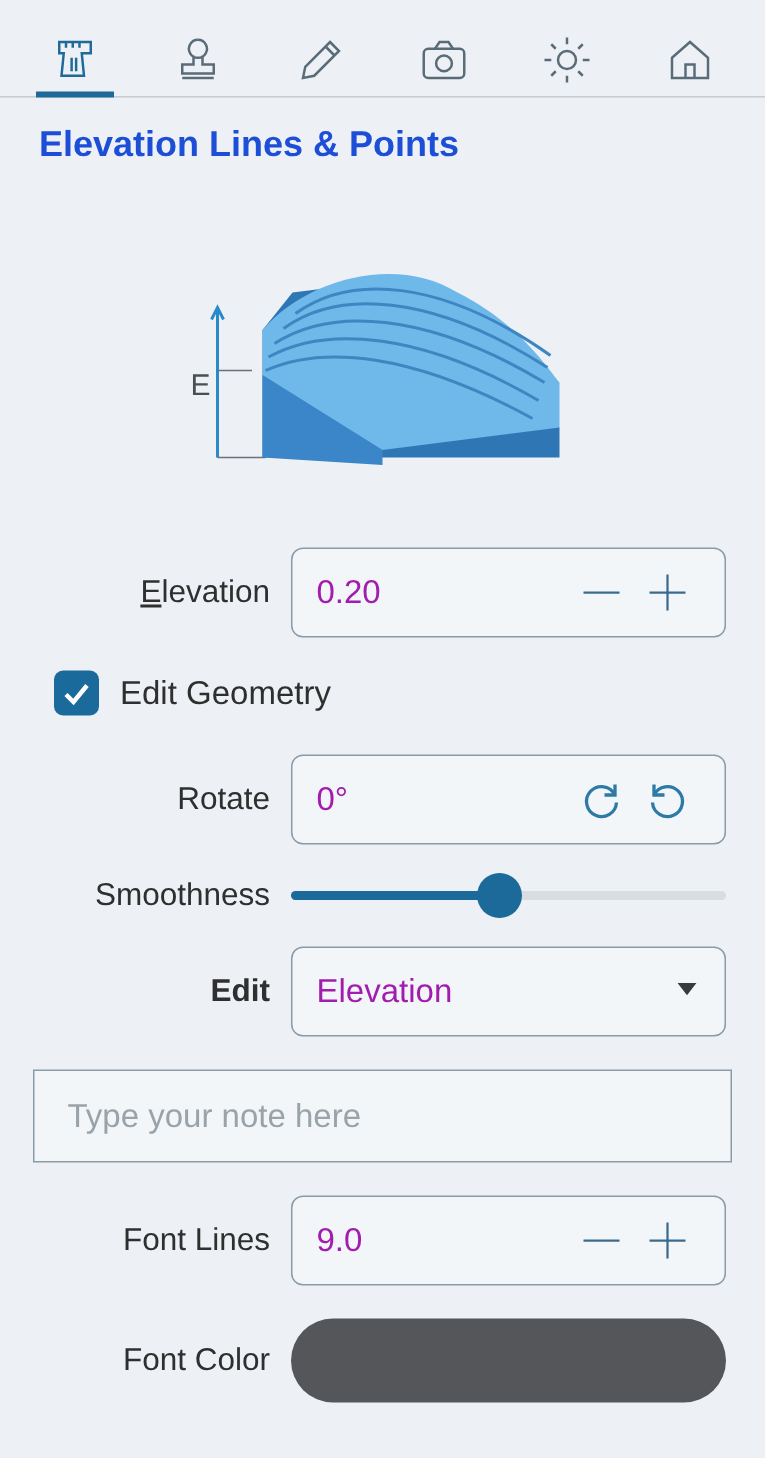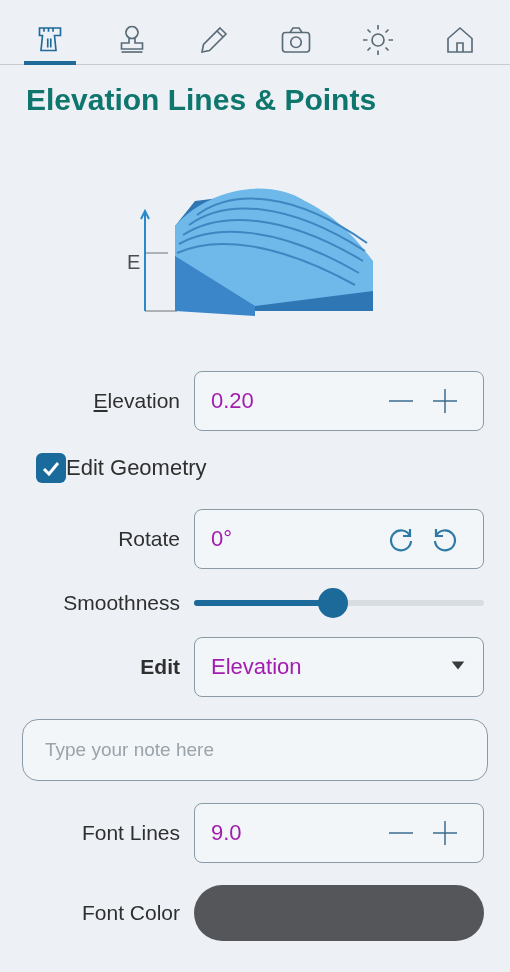--- a/index.html
+++ b/index.html
@@ -28,23 +28,23 @@
   .tab svg { width: 36px; height: 36px; }
   .tab.active { color: #1f6a99; }
   .tab.active::after {
     content: "";
     position: absolute;
     left: -4px; right: -4px; bottom: -1px;
     height: 4px;
     background: #1f6a99;
   }
   .panel-title {
-    font-size: 30px;
+    font-size: 24px;
     font-weight: 600;
-    color: #0f766e;
+    color: #1d4ed8;
     padding: 18px 26px 0 26px;
   }
   .preview {
     display: flex;
     align-items: center;
     justify-content: center;
     padding: 24px 0 30px 0;
   }
   .preview svg { width: 300px; height: 200px; }
 
@@ -90,20 +90,21 @@
   .rot-btn {
     width: 44px; height: 44px;
     display: flex; align-items: center; justify-content: center;
     color: #2d7aa6; cursor: pointer;
   }
   .rot-btn svg { width: 30px; height: 30px; }
 
   .check-row {
     display: flex;
     align-items: center;
+    gap: 14px;
     padding: 0 0 0 36px;
     margin: 10px 0 26px 0;
   }
   .checkbox {
     width: 30px; height: 30px;
     border-radius: 6px;
     background: #1a6a9c;
     display: flex; align-items: center; justify-content: center;
     color: #fff;
     cursor: pointer;
@@ -135,24 +136,24 @@
   }
 
   .select-field { cursor: pointer; }
   .select-field .chev { color: #3a3a3a; }
 
   .note-row { padding: 0 22px; margin-bottom: 22px; }
   .note-input {
     width: 100%;
     height: 62px;
     border: 1.5px solid #8a9aa6;
-    border-radius: 16px;
+    border-radius: 0;
     background: #f3f6f8;
     padding: 0 22px;
-    font-size: 19px;
+    font-size: 22px;
     color: #2f2f2f;
   }
   .note-input::placeholder { color: #9aa3aa; }
 
   .color-swatch {
     flex: 1;
     height: 56px;
     border-radius: 28px;
     background: #555659;
     cursor: pointer;

